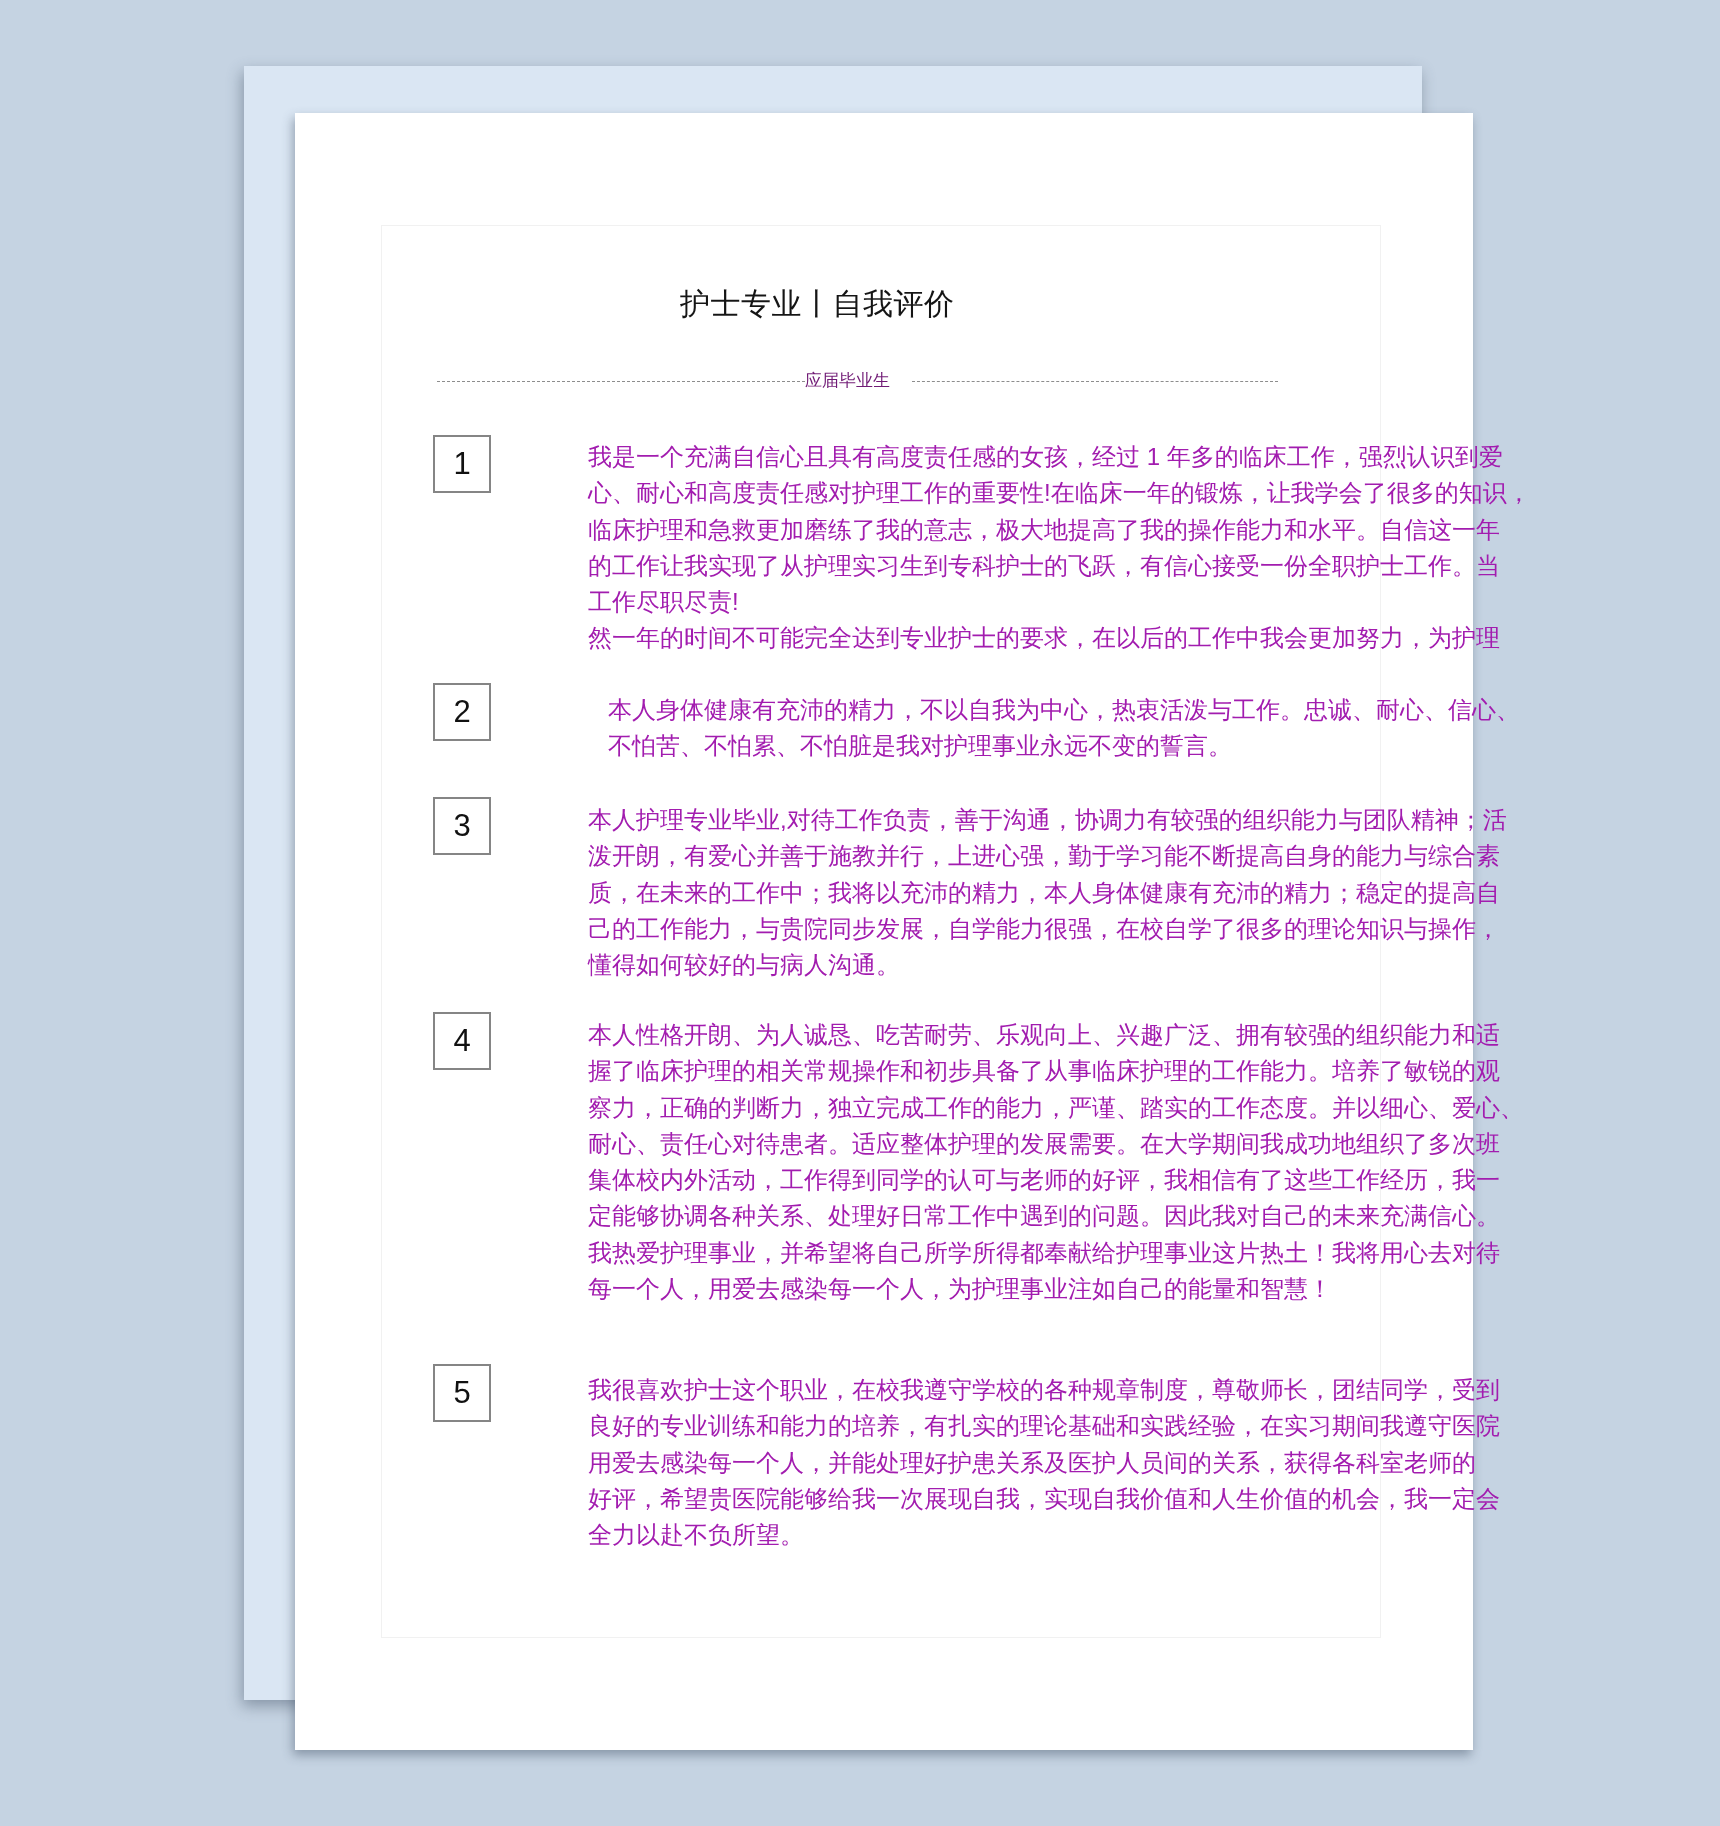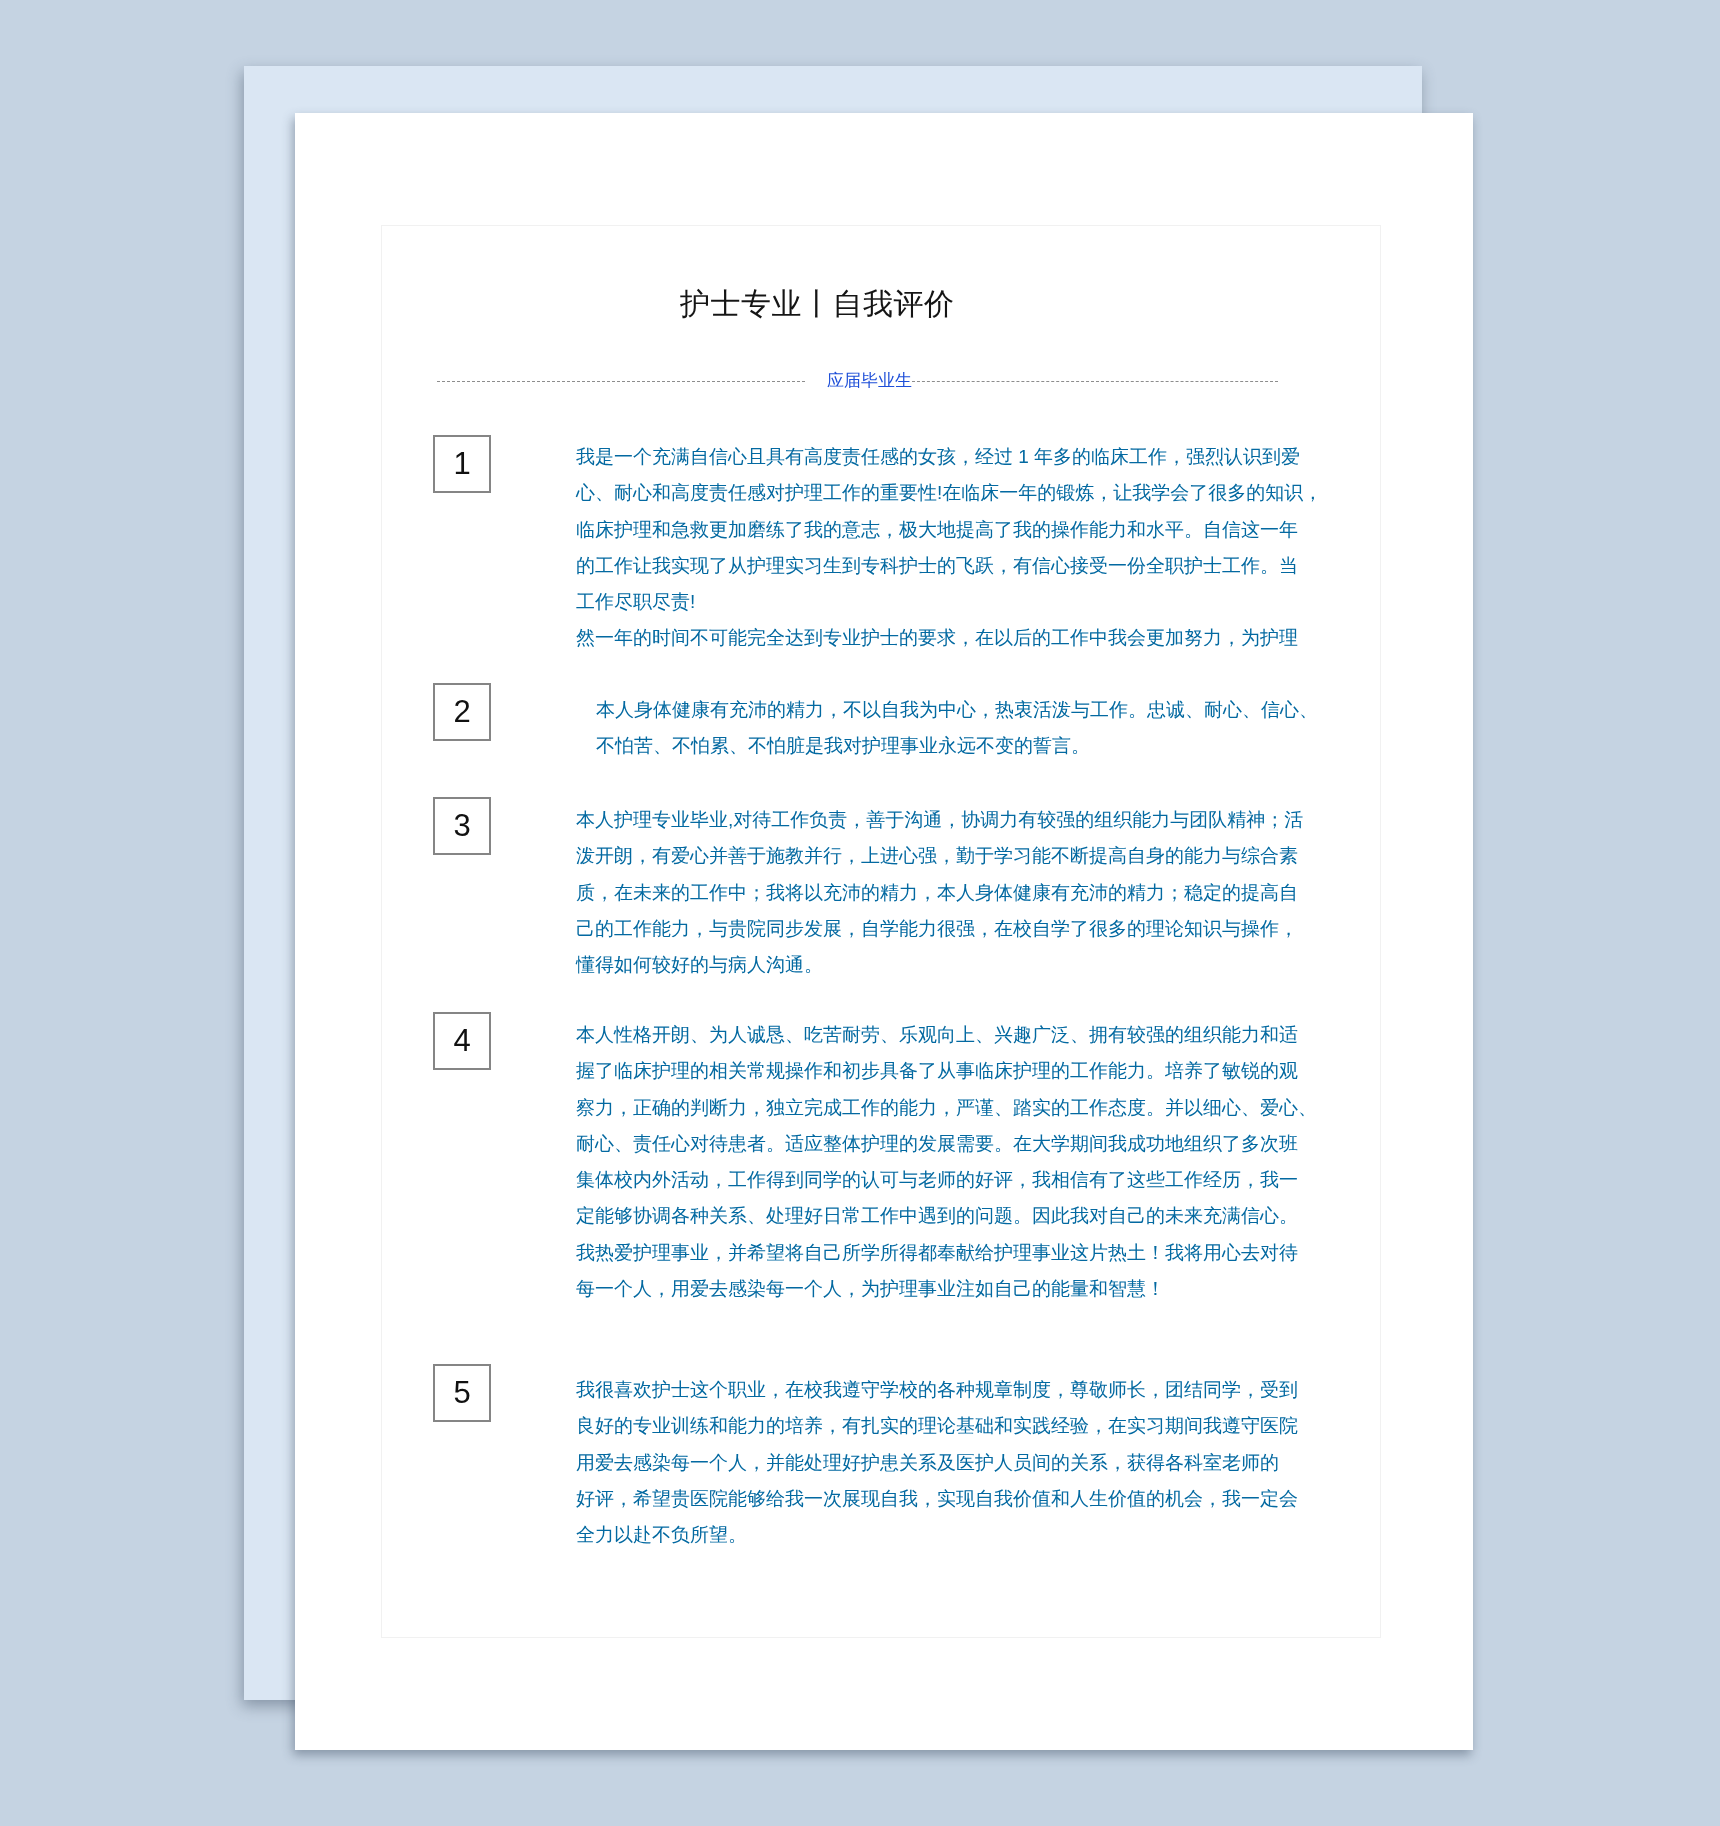--- a/index.html
+++ b/index.html
@@ -59,48 +59,48 @@
       height: 0;
       border-top: 1.5px dashed #8d8d8d;
     }
     .dash-left { left: 437px; width: 368px; }
     .dash-right { left: 912px; width: 366px; }
     .doc-subtitle {
       position: absolute;
       left: 805px;
       top: 369px;
       width: 107px;
-      text-align: right;
+      text-align: left;
       font-family: "Liberation Serif", "DejaVu Serif", serif;
       font-size: 17px;
       line-height: 24px;
-      color: #1d4ed8;
+      color: #701a75;
       white-space: nowrap;
     }
     .num-box {
       position: absolute;
       left: 433px;
       width: 58px;
       height: 58px;
       box-sizing: border-box;
       border: 2px solid #858585;
       display: flex;
       align-items: center;
       justify-content: center;
       font-size: 31px;
       color: #111111;
       background: #ffffff;
     }
     .para {
       position: absolute;
-      left: 576px;
+      left: 588px;
       width: 674px;
-      font-size: 19px;
+      font-size: 24px;
       line-height: 36.3px;
-      color: #0369a1;
+      color: #a21caf;
     }
     .para .line {
       display: block;
       height: 36.3px;
       white-space: nowrap;
       text-align: justify;
       text-align-last: justify;
       overflow: visible;
     }
     .para .line.last {

